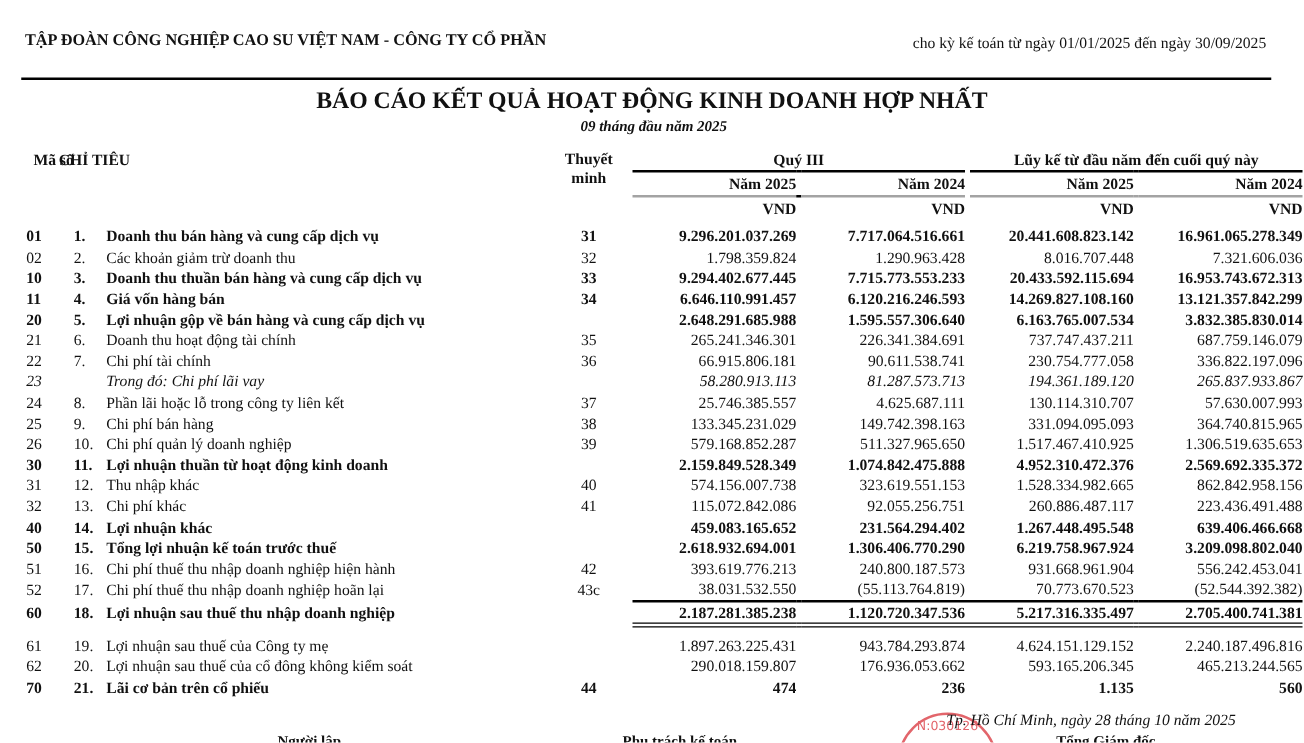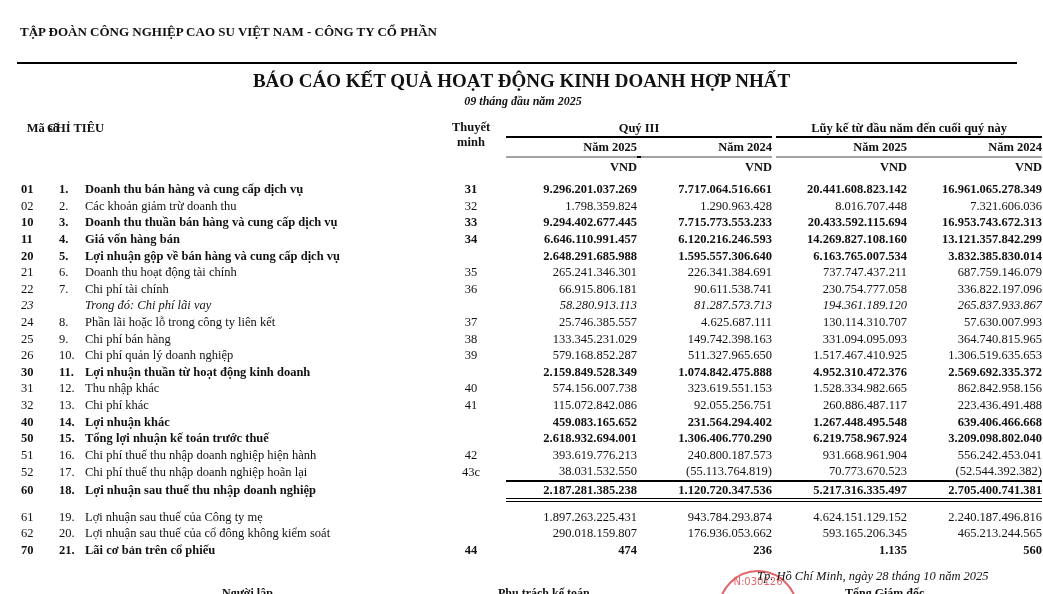--- a/index.html
+++ b/index.html
@@ -54,20 +54,21 @@
     font-size: 10px; opacity: 0.75; box-sizing: border-box; padding-top: 4px; text-align: center;
   }
 </style>
 </head>
 <body>
 
 <div class="hdr-left">
   <div class="co">TẬP ĐOÀN CÔNG NGHIỆP CAO SU VIỆT NAM - CÔNG TY CỔ PHẦN</div>
 </div>
 <div class="hdr-right">
+  <div class="t2">cho kỳ kế toán từ ngày 01/01/2025 đến ngày 30/09/2025</div>
 </div>
 <div class="hdr-rule"></div>
 
 <div class="title">BÁO CÁO KẾT QUẢ HOẠT ĐỘNG KINH DOANH HỢP NHẤT</div>
 <div class="subtitle">09 tháng đầu năm 2025</div>
 
 <table class="rpt">
   <colgroup>
     <col class="c-code">
       <col class="c-num">

